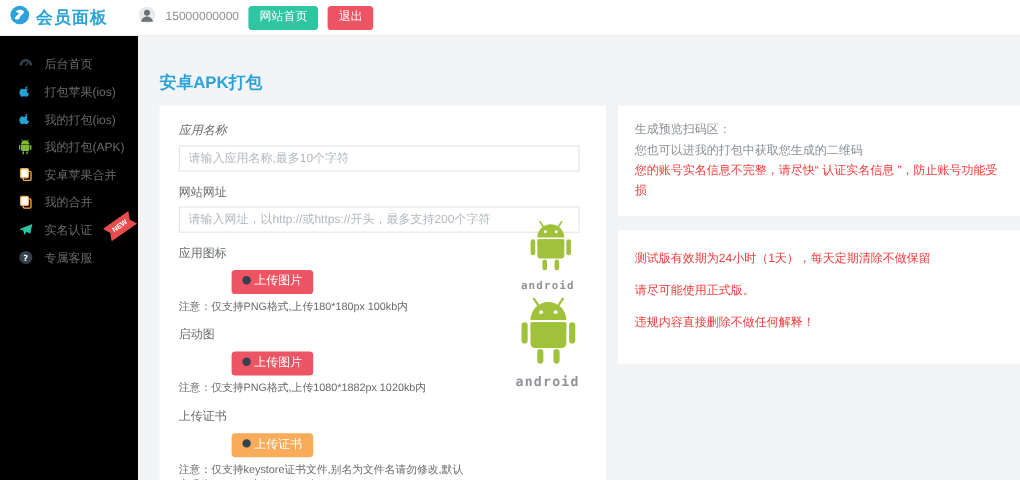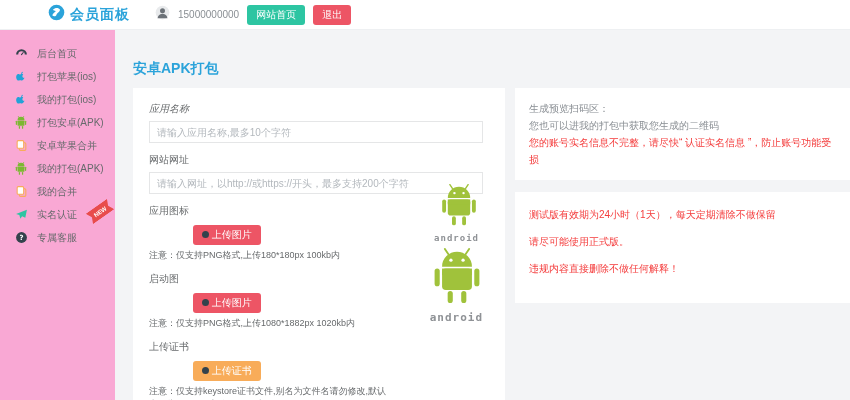--- a/index.html
+++ b/index.html
@@ -1,34 +1,34 @@
 <!DOCTYPE html>
 <html><head>
 <meta charset="utf-8">
 <style>
   * { margin:0; padding:0; box-sizing:border-box; }
   html,body { width:850px; height:400px; overflow:hidden; }
   body { font-family:"Liberation Sans","DejaVu Sans",sans-serif; background:#f3f4f6; color:#676a6c; }
 
   
-  .navbar { height:30px; background:#fff; display:flex; align-items:center; border-bottom:1px solid #eef0f2;padding-left:40px; }
+  .navbar { height:30px; background:#fff; display:flex; align-items:center; border-bottom:1px solid #eef0f2; }
   .brand { width:115px; flex:0 0 115px; display:flex; align-items:center; gap:5px; padding-left:8px; }
   .brand-title { color:#2ba3da; font-weight:bold; font-size:14px; letter-spacing:1px; }
   .nav-buttons { display:flex; align-items:center; gap:7px; padding-left:14px; flex:1; }
   .btn { border:none; color:#fff; font-size:10px; line-height:1; padding:5px 9px; border-radius:3px; cursor:pointer; white-space:nowrap; font-family:inherit; }
   .c-orange { background:#f8ac59; }
   .c-red    { background:#ed5565; }
   .c-blue   { background:#23a2d8; }
   .c-teal   { background:#2dc5a2; }
   .nav-right { display:flex; align-items:center; gap:8px; padding-right:6px; }
   .phone { font-size:10px; color:#8a8f94; }
 
   
   .layout { display:flex; height:370px; }
-  .sidebar { width:115px; flex:0 0 115px; background:#f9a8d4; padding-top:12px; position:relative; }
+  .sidebar { width:115px; flex:0 0 115px; background:#000000; padding-top:12px; position:relative; }
   .side-item { display:flex; align-items:center; gap:9px; padding:6px 4px 6px 14px; font-size:10px; color:#676a6c; cursor:pointer; position:relative; height:23px; }
   .side-item .ic { width:14px; height:14px; flex:0 0 14px; display:flex; align-items:center; justify-content:center; }
   .badge-new { position:absolute; right:2px; top:2px; background:#e84c4c; color:#fff; font-size:6px; font-weight:bold; width:26px; height:13px; display:flex; align-items:center; justify-content:center; transform:rotate(-35deg); clip-path:polygon(0 0,100% 0,88% 50%,100% 100%,0 100%,12% 50%); }
 
   .main { flex:1; padding:10px 0 0 18px; overflow:hidden; }
   .page-title { color:#2ba3da; font-size:14px; font-weight:bold; margin-top:20px; }
   .breadcrumb { font-size:9px; color:#9aa0a6; margin-top:6px; }
   .breadcrumb .cur { color:#6b7075; }
   .content { display:flex; gap:10px; margin-top:10px; align-items:flex-start; }
 
@@ -119,46 +119,30 @@
             <line x1="68" y1="14" x2="76" y2="2" stroke="#7cb832" stroke-width="6" stroke-linecap="round"></line>
             <path d="M18 40 A32 32 0 0 1 82 40 Z" fill="#7cb832"></path>
             <rect x="18" y="44" width="64" height="46" rx="8" fill="#7cb832"></rect>
             <rect x="18" y="44" width="64" height="14" fill="#7cb832"></rect>
             <rect x="2" y="44" width="11" height="38" rx="5.5" fill="#7cb832"></rect>
             <rect x="87" y="44" width="11" height="38" rx="5.5" fill="#7cb832"></rect>
             <rect x="30" y="92" width="11" height="26" rx="5.5" fill="#7cb832"></rect>
             <rect x="59" y="92" width="11" height="26" rx="5.5" fill="#7cb832"></rect>
           </svg>
       </span>
-      <span>打包安卓(APK)</span>
+      <span>我的打包(APK)</span>
     </div>
     <div class="side-item">
       <span class="ic">
         <svg width="13" height="13" viewBox="0 0 24 24">
             <rect x="8" y="7" width="12" height="14" rx="2" fill="none" stroke="#f8ac59" stroke-width="2"></rect>
             <rect x="4" y="3" width="12" height="14" rx="2" fill="#fff" stroke="#f8ac59" stroke-width="2"></rect>
           </svg>
       </span>
       <span>安卓苹果合并</span>
-    </div>
-    <div class="side-item">
-      <span class="ic">
-        <svg width="12" height="13" viewBox="0 0 100 120">
-            <line x1="32" y1="14" x2="24" y2="2" stroke="#7cb832" stroke-width="6" stroke-linecap="round"></line>
-            <line x1="68" y1="14" x2="76" y2="2" stroke="#7cb832" stroke-width="6" stroke-linecap="round"></line>
-            <path d="M18 40 A32 32 0 0 1 82 40 Z" fill="#7cb832"></path>
-            <rect x="18" y="44" width="64" height="46" rx="8" fill="#7cb832"></rect>
-            <rect x="18" y="44" width="64" height="14" fill="#7cb832"></rect>
-            <rect x="2" y="44" width="11" height="38" rx="5.5" fill="#7cb832"></rect>
-            <rect x="87" y="44" width="11" height="38" rx="5.5" fill="#7cb832"></rect>
-            <rect x="30" y="92" width="11" height="26" rx="5.5" fill="#7cb832"></rect>
-            <rect x="59" y="92" width="11" height="26" rx="5.5" fill="#7cb832"></rect>
-          </svg>
-      </span>
-      <span>我的打包(APK)</span>
     </div>
     <div class="side-item">
       <span class="ic">
         <svg width="13" height="13" viewBox="0 0 24 24">
             <rect x="8" y="7" width="12" height="14" rx="2" fill="none" stroke="#f8ac59" stroke-width="2"></rect>
             <rect x="4" y="3" width="12" height="14" rx="2" fill="#fff" stroke="#f8ac59" stroke-width="2"></rect>
           </svg>
       </span>
       <span>我的合并</span>
     </div>

